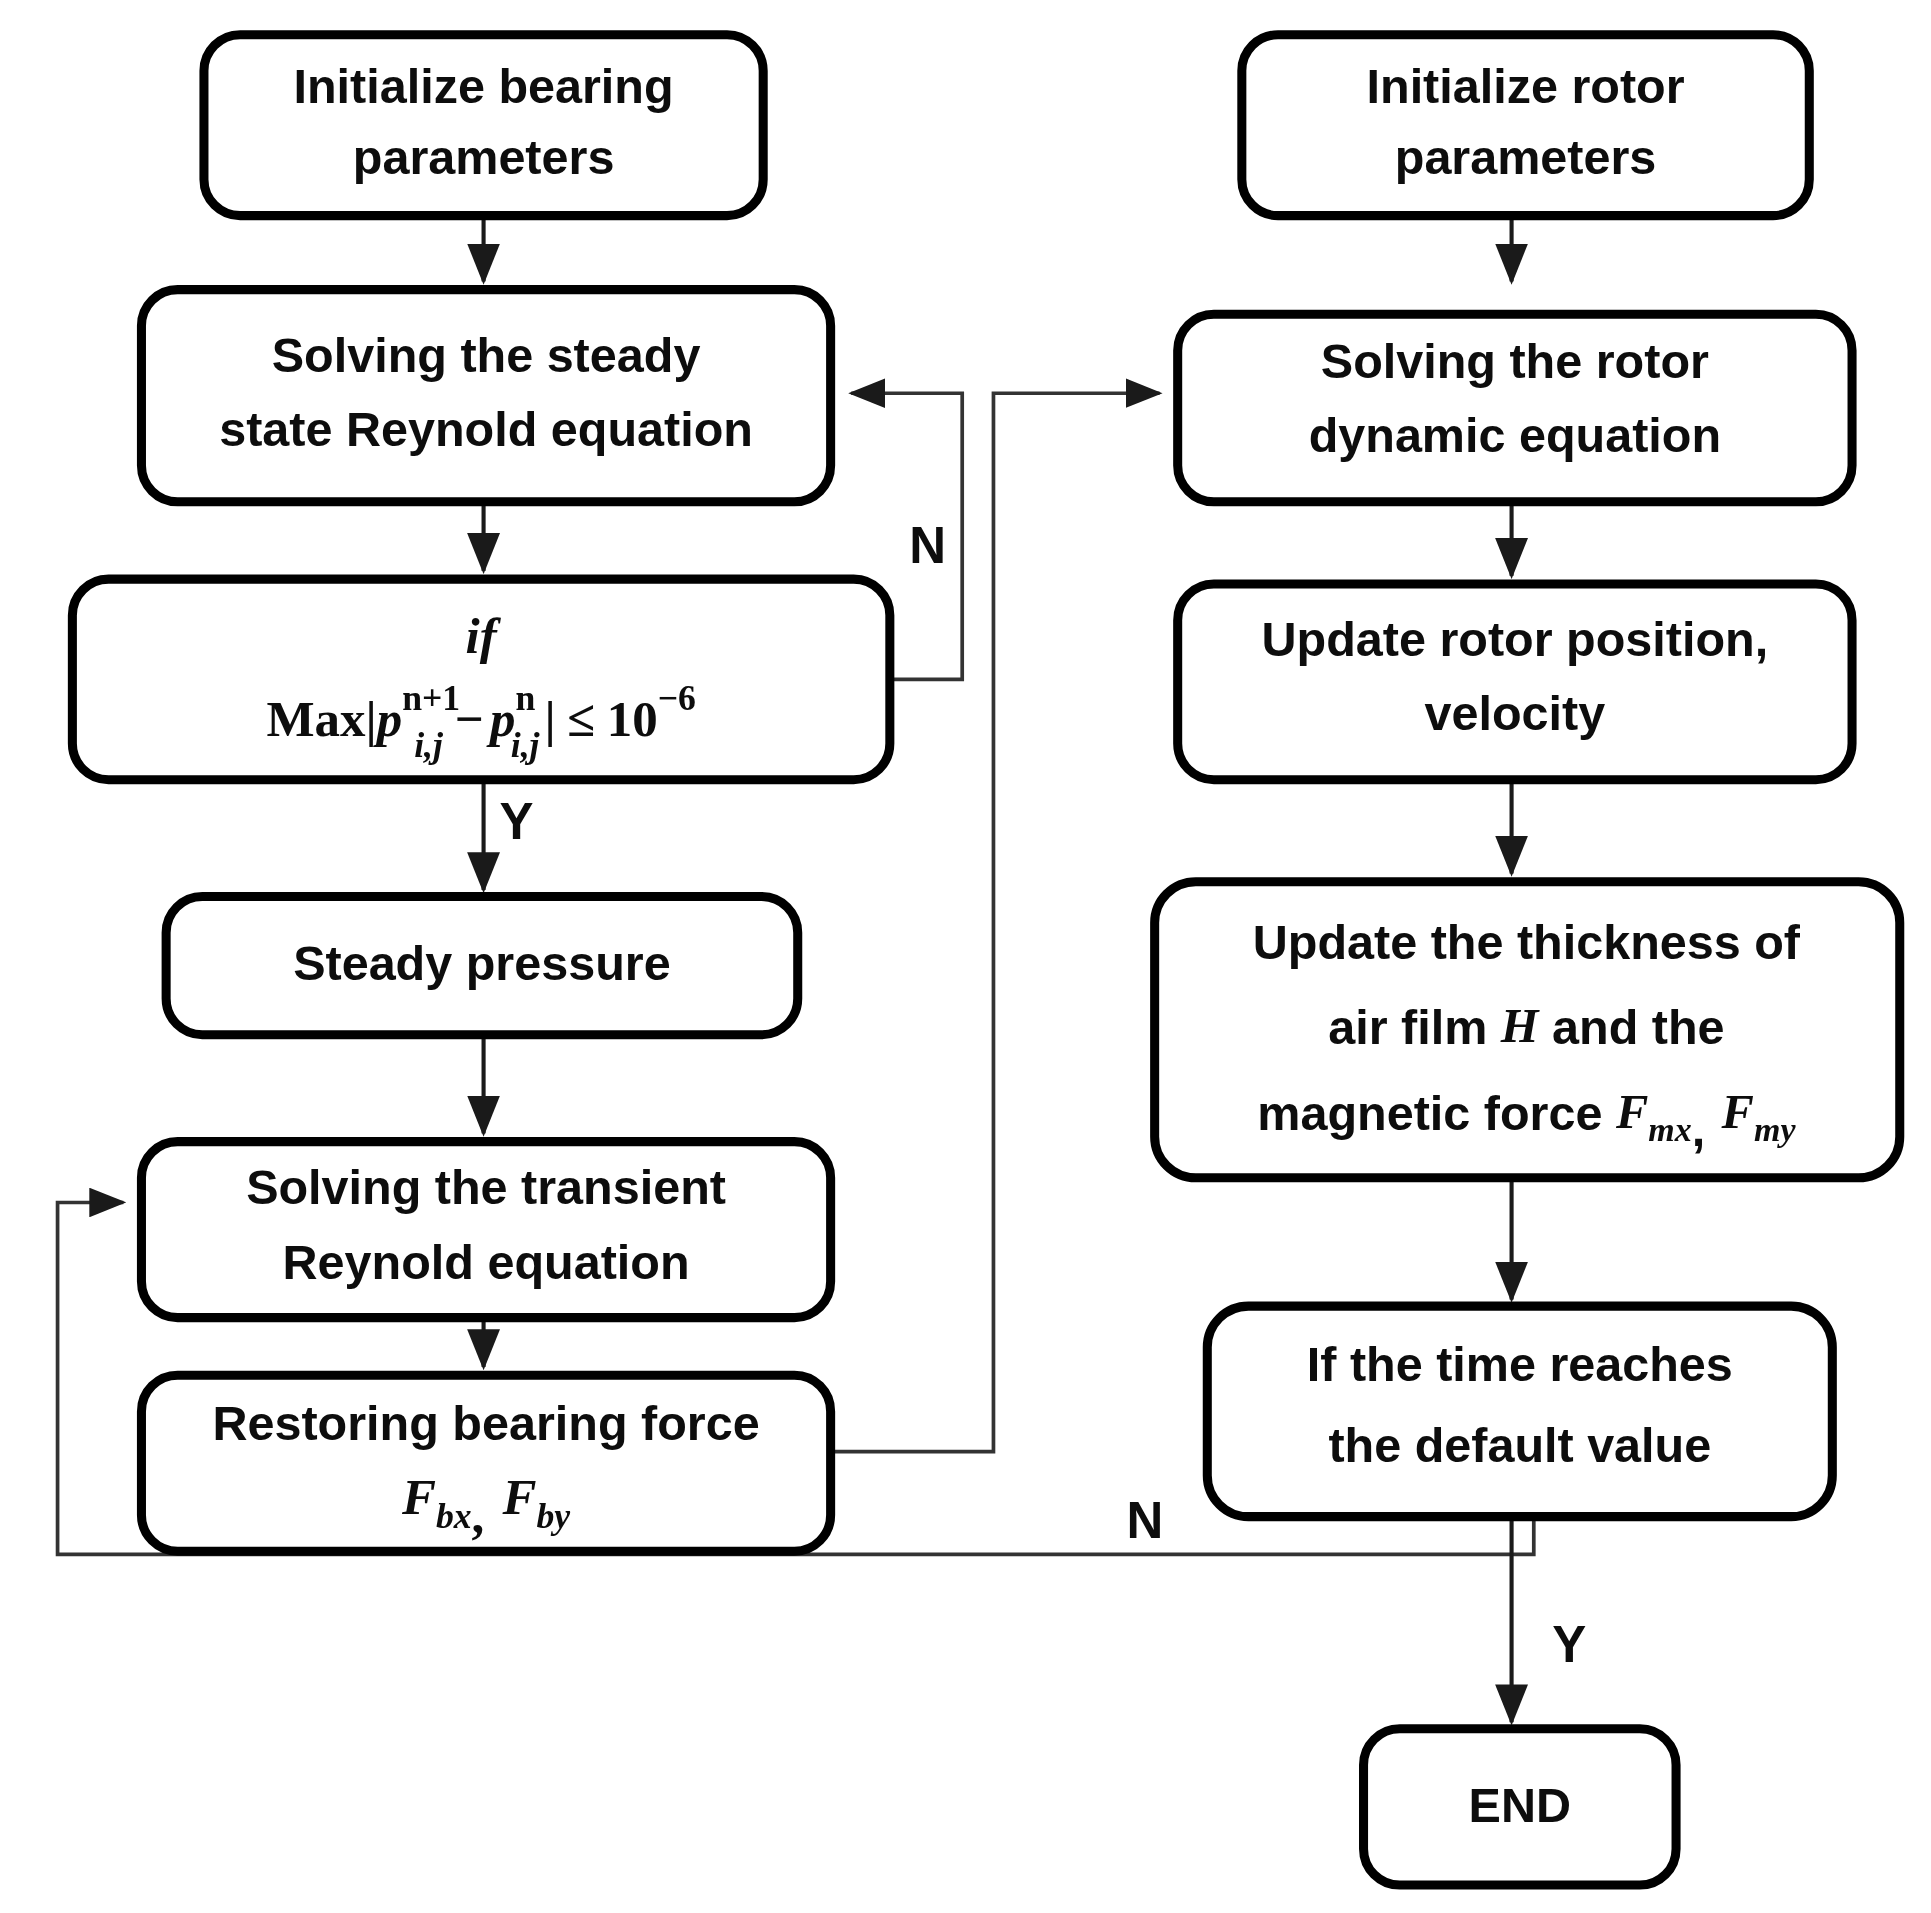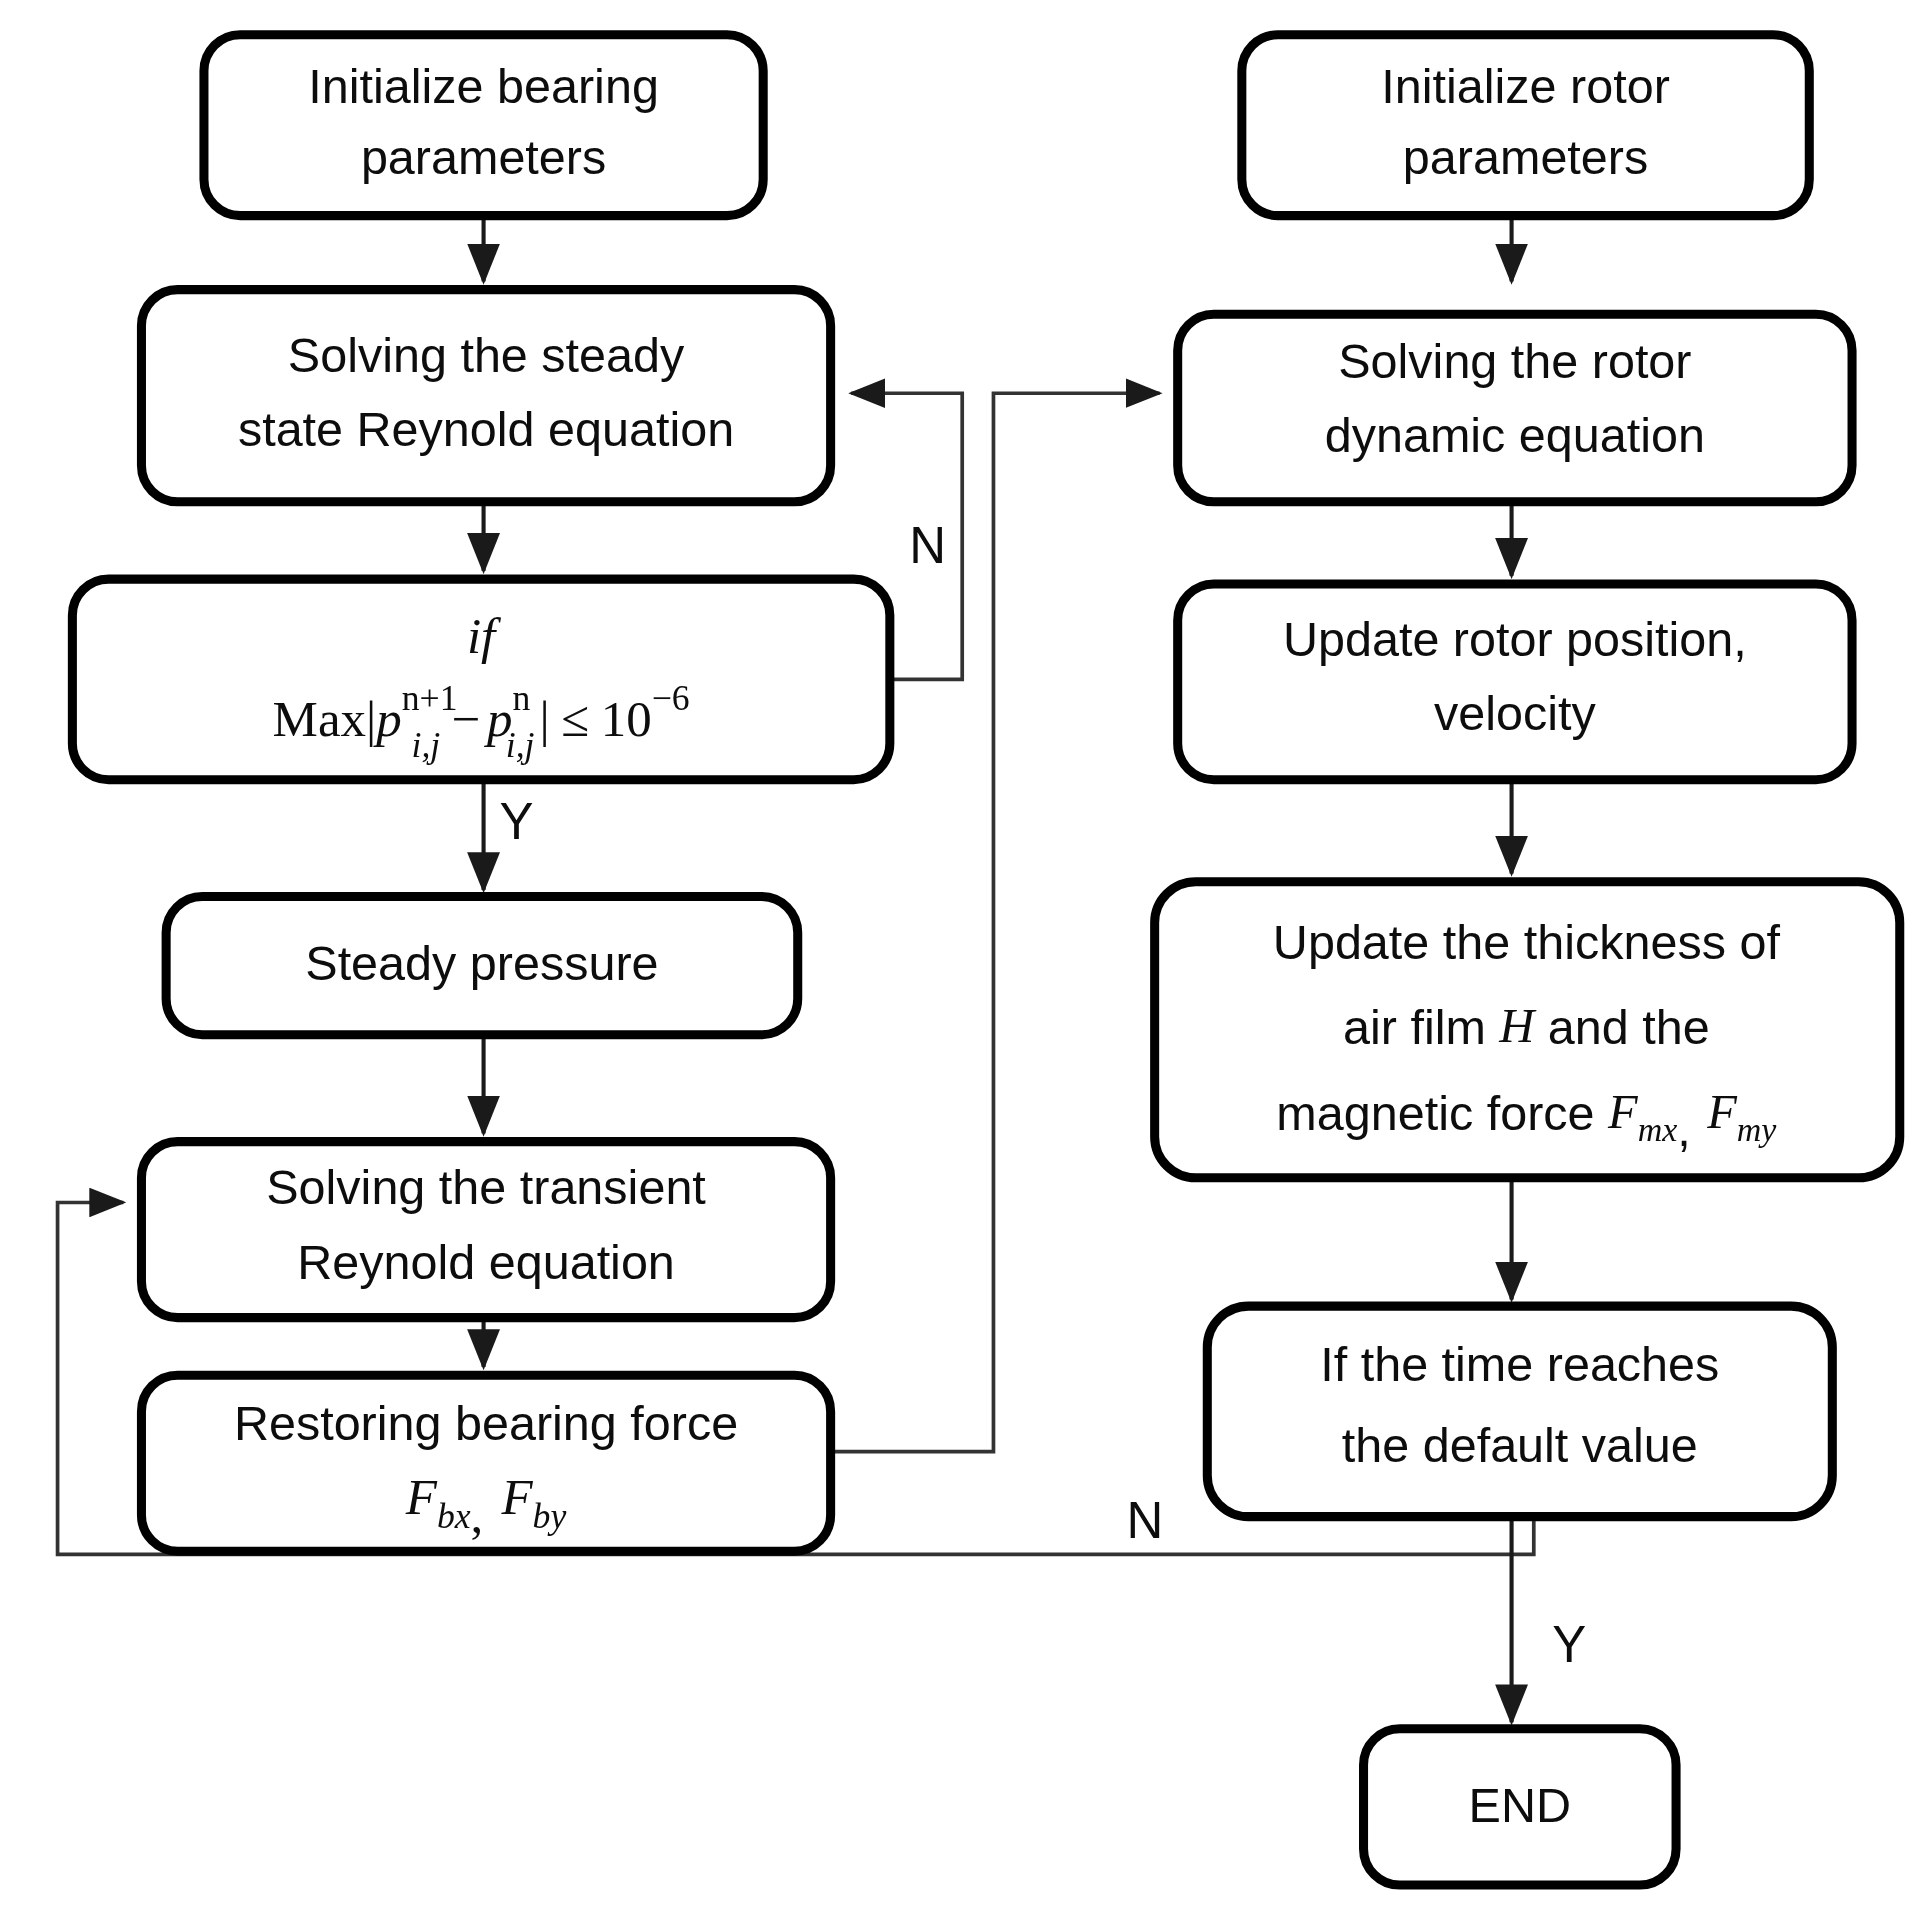--- a/index.html
+++ b/index.html
@@ -11,20 +11,21 @@
     width: 1931px;
     height: 1914px;
     font-family: "Liberation Sans", sans-serif;
     overflow: hidden;
   }
   #flowchart-root {
     position: relative;
     width: 1931px;
     height: 1409px;
     background: #ffffff;
+    font-weight: bold;
   }
   svg#flow-svg {
     display: block;
     width: 1931px;
     height: 1914px;
   }
   .node-box {
     fill: #ffffff;
     stroke: #000000;
     stroke-width: 11;

